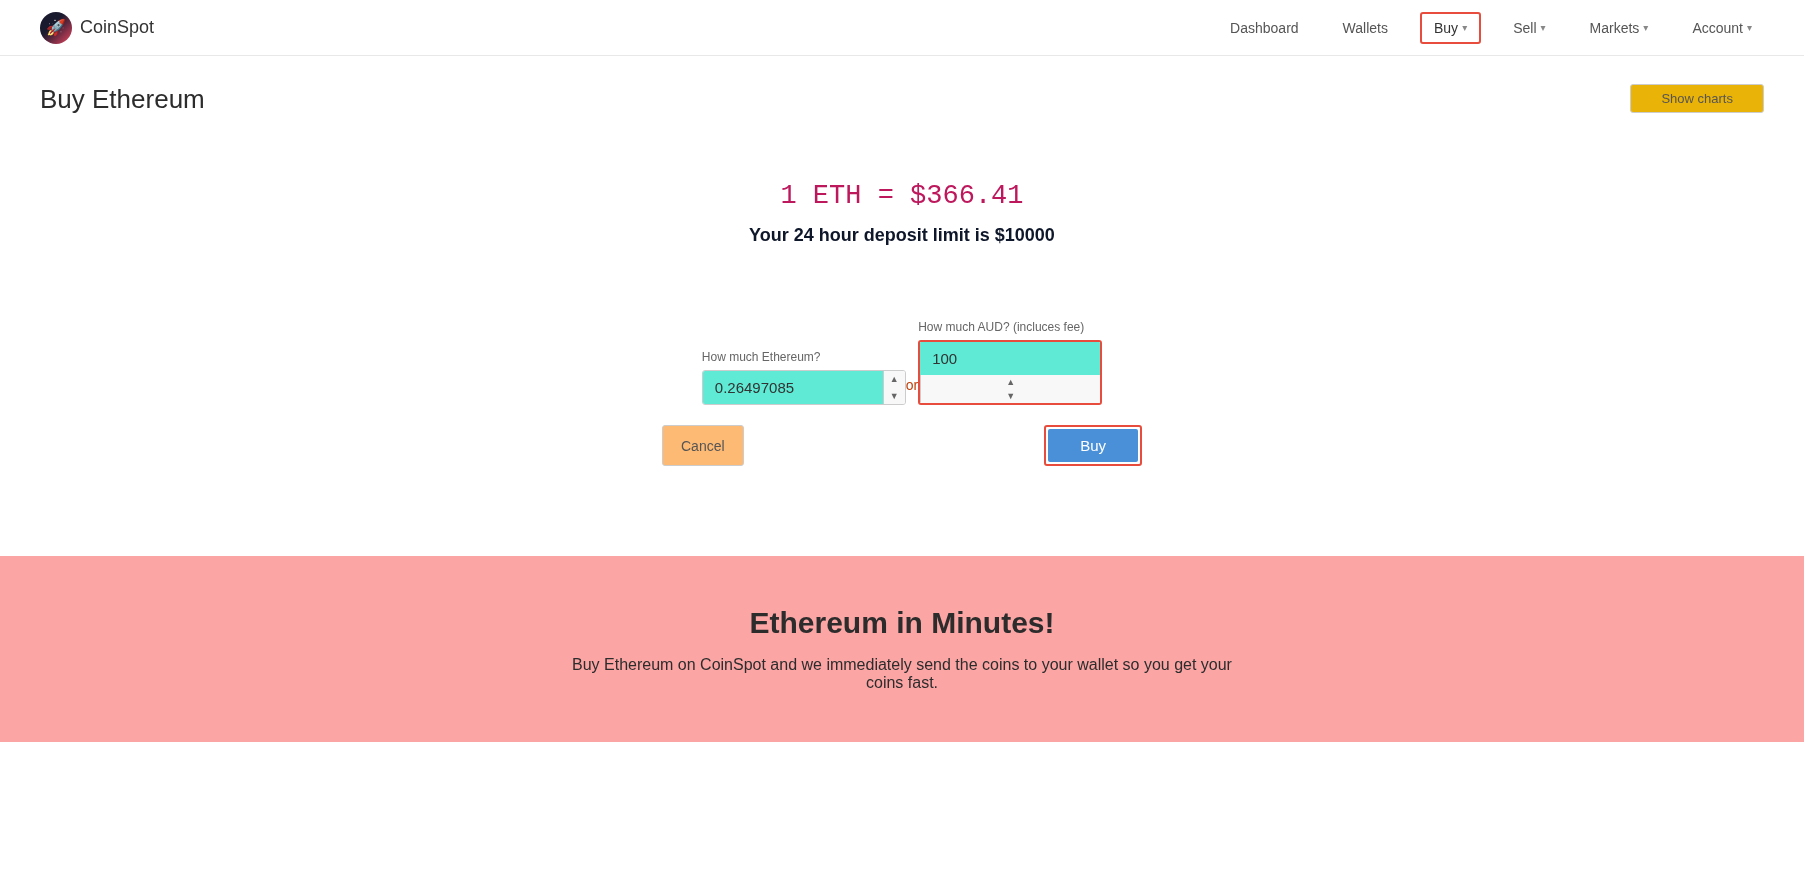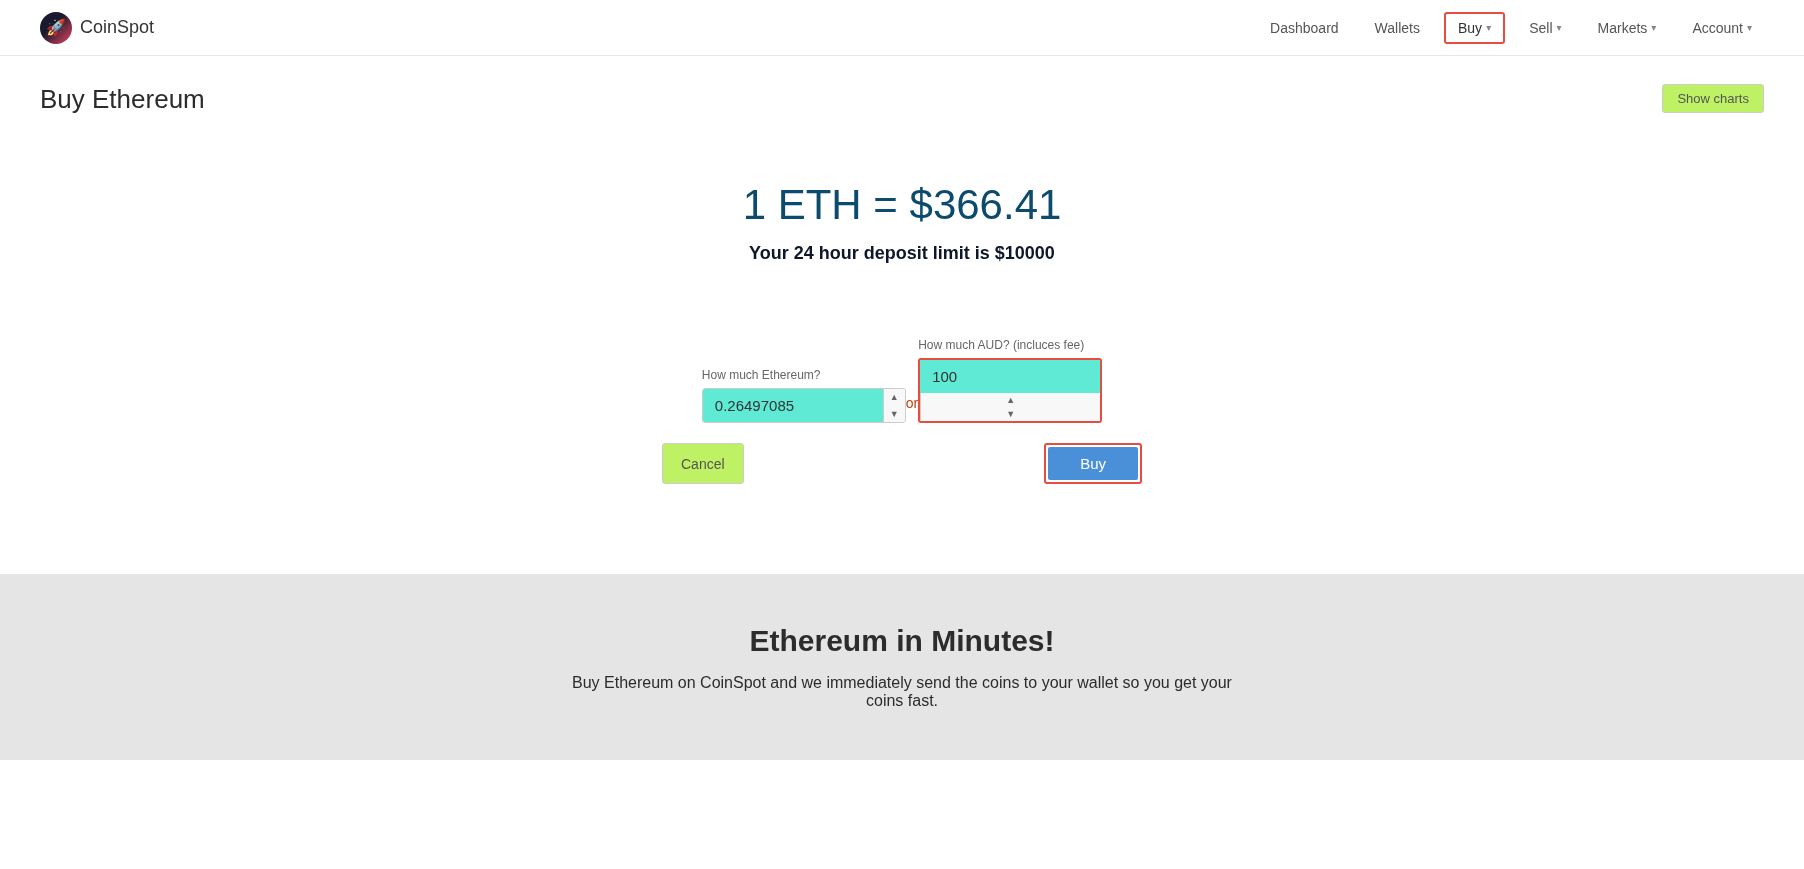--- a/index.html
+++ b/index.html
@@ -44,21 +44,21 @@
       display: flex;
       align-items: center;
       justify-content: center;
       color: white;
       font-size: 16px;
     }
 
     .navbar-nav {
       display: flex;
       align-items: center;
-      gap: 12px;
+      gap: 20px;
     }
 
     .nav-item {
       padding: 6px 12px;
       color: #555;
       cursor: pointer;
       font-size: 14px;
       display: flex;
       align-items: center;
       gap: 4px;
@@ -85,43 +85,44 @@
       gap: 42px;
     }
 
     .page-title {
       font-size: 26px;
       font-weight: 400;
       color: #2c2c2c;
     }
 
     .show-charts-btn {
-      padding: 6px 14px;
+      padding: 6px 30px;
       border: 1px solid #ccc;
-      background: #bef264;
+      background: #eab308;
       color: #555;
       font-size: 13px;
       cursor: pointer;
       border-radius: 3px;
     }
 
     
     .main-content {
       padding: 30px 40px;
       display: flex;
       flex-direction: column;
       align-items: center;
     }
 
     .price-display {
-      font-size: 42px;
-      color: #0c4a6e;
+      font-size: 27px;
+      color: #be185d;
       font-weight: 300;
       margin-bottom: 14px;
       margin-top: 20px;
+      font-family: Liberation Mono, monospace;
     }
 
     .deposit-limit {
       font-size: 18px;
       font-weight: 600;
       color: #0f172a;
       margin-bottom: 74px;
     }
 
     
@@ -193,21 +194,21 @@
     
     .buttons-row {
       display: flex;
       justify-content: space-between;
       width: 480px;
     }
 
     .cancel-btn {
       padding: 8px 18px;
       border: 1px solid #ccc;
-      background: #bef264;
+      background: #fdba74;
       color: #555;
       font-size: 14px;
       cursor: pointer;
       border-radius: 3px;
     }
 
     .buy-btn-wrapper {
       border: 2px solid #e74c3c;
       border-radius: 3px;
       padding: 2px;
@@ -219,21 +220,21 @@
       color: #fff;
       border: none;
       font-size: 15px;
       cursor: pointer;
       border-radius: 2px;
       font-weight: 500;
     }
 
     
     .promo-section {
-      background: #e5e5e5;
+      background: #fca5a5;
       width: 100%;
       margin-top: 60px;
       padding: 50px 40px;
       text-align: center;
     }
 
     .promo-title {
       font-size: 30px;
       font-weight: 700;
       color: #2c2c2c;

